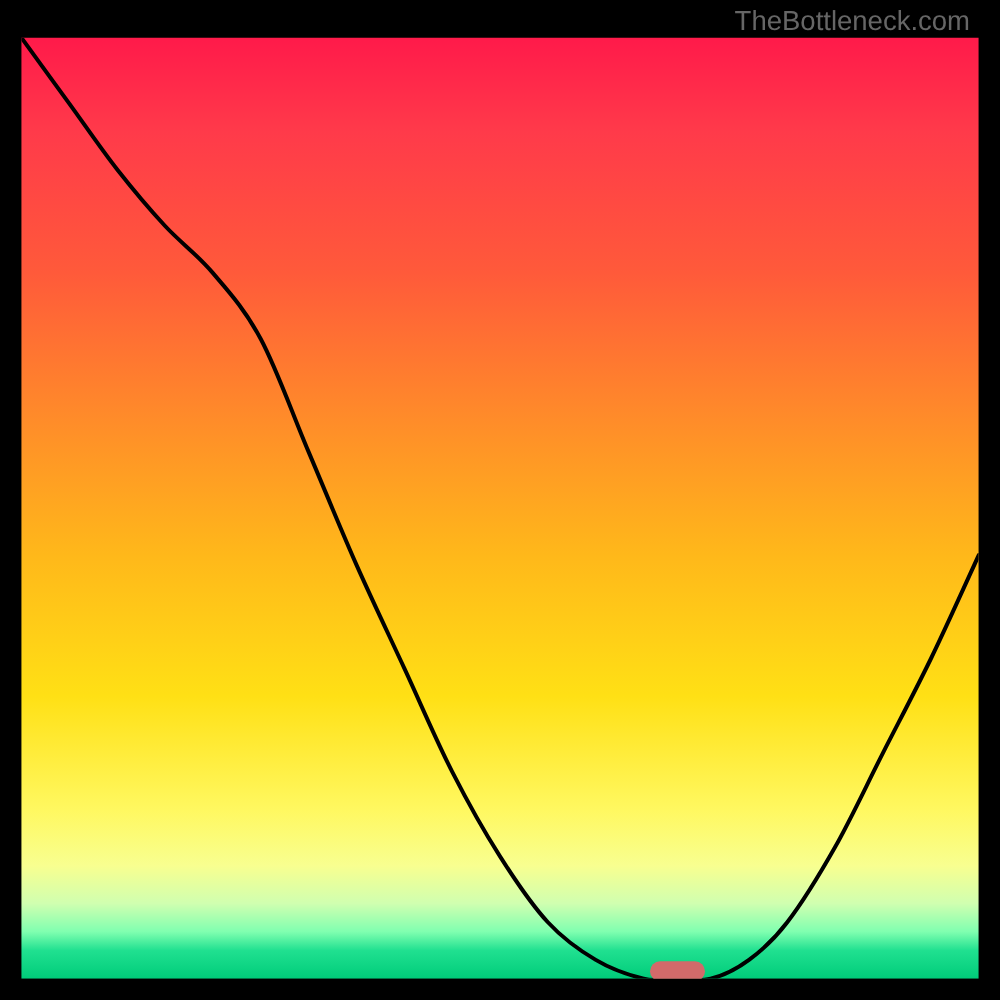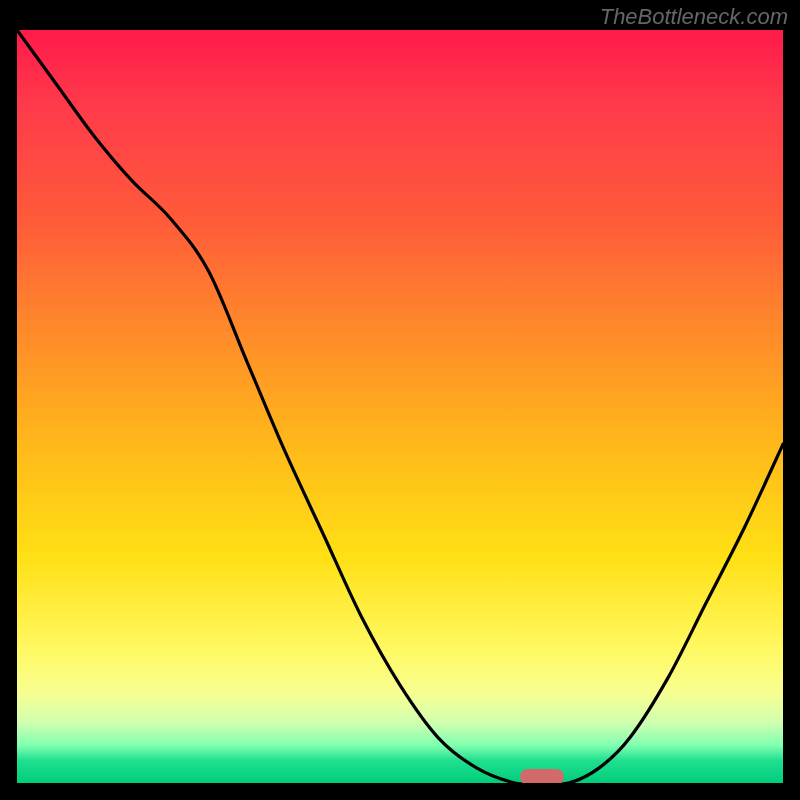--- a/index.html
+++ b/index.html
@@ -7,26 +7,25 @@
     padding: 0;
     width: 800px;
     height: 800px;
     background: #000;
     position: relative;
     font-family: Arial, sans-serif;
   }
   .watermark {
     position: absolute;
     top: 4px;
-    right: 12px;
+    right: 24px;
     color: #666;
     font-size: 22px;
     font-weight: 500;
     z-index: 10;
-    font-style: italic;
   }
   .plot-area {
     position: absolute;
     left: 17px;
     top: 30px;
     width: 766px;
     height: 753px;
     overflow: hidden;
   }
   .gradient-bg {

